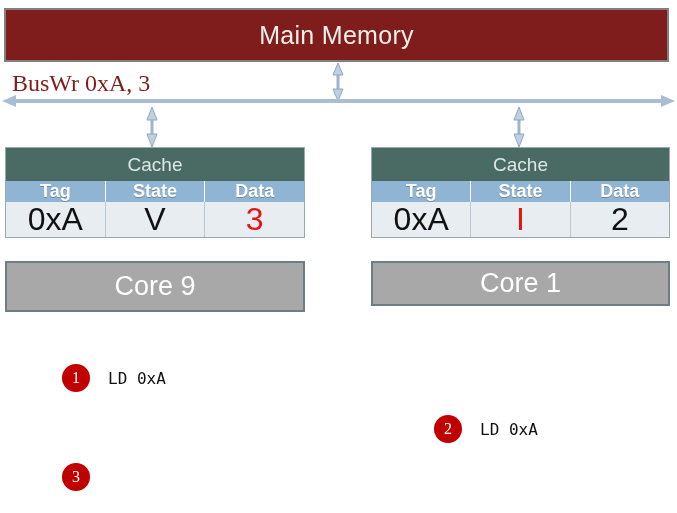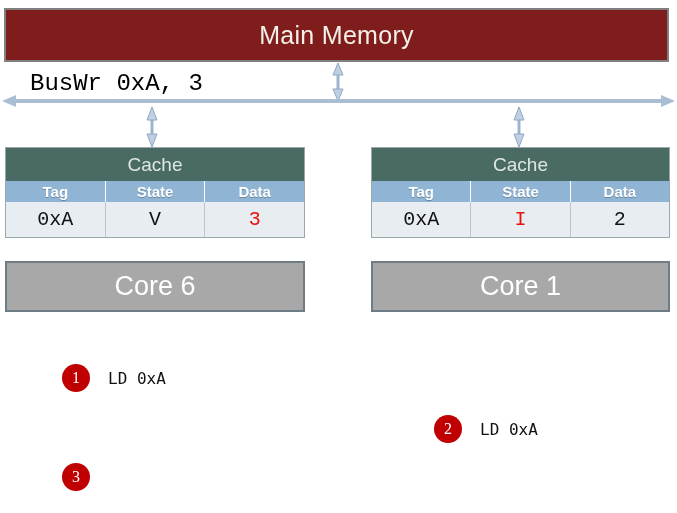--- a/index.html
+++ b/index.html
@@ -40,25 +40,25 @@
   
   #bus {
     position: absolute;
     left: 0px;
     top: 90px;
     width: 677px;
     height: 22px;
   }
   #bus-label {
     position: absolute;
-    left: 30px;
+    left: 12px;
     top: 70px;
-    font-family: Liberation Mono, monospace;
+    font-family: Liberation Serif, serif;
     font-size: 24px;
-    color: #000000;
+    color: #7f1d1d;
     white-space: nowrap;
     letter-spacing: 0px;
   }
 
   
   .vconn {
     position: absolute;
   }
 
   
@@ -82,42 +82,42 @@
     display: flex;
     height: 21px;
     background: #8FB4D4;
   }
   .cache-head .cell {
     flex: 1 1 0;
     display: flex;
     align-items: center;
     justify-content: center;
     color: #ffffff;
-    font-size: 15px;
+    font-size: 18px;
     font-weight: bold;
     border-right: 1px solid #ffffff;
     font-family: "Liberation Sans", sans-serif;
     text-shadow: 0 1px 0 rgba(0,0,0,0.25);
   }
   .cache-head .cell:last-child { border-right: none; text-align: right; }
 
   .cache-row {
     display: flex;
     height: 35px;
     background: #E8EDF2;
   }
   .cache-row .cell {
     flex: 1 1 0;
     display: flex;
     align-items: center;
     justify-content: center;
-    font-size: 20px;
+    font-size: 32px;
     color: #111111;
     border-right: 1px solid #B9C7D4;
-    font-family: Liberation Mono, monospace;
+    font-family: Liberation Sans, sans-serif;
   }
   .cache-row .cell:last-child { border-right: none; }
   .cache-row .cell.red { color: #E8130E; }
 
   
   .core-block {
     position: absolute;
     box-sizing: border-box;
     background: #A8A8A8;
     border: 2px solid #6E7C85;
@@ -213,24 +213,24 @@
     <div class="cell">Data</div>
   </div>
   <div class="cache-row">
     <div class="cell">0xA</div>
     <div class="cell red">I</div>
     <div class="cell">2</div>
   </div>
 </div>
 
 <div class="core-block" style="left:5px; top:261px; width:300px; height:51px;">
-  <span class="label">Core 6</span>
-</div>
-
-<div class="core-block" style="left:371px; top:261px; width:299px; height:51px;">
+  <span class="label">Core 9</span>
+</div>
+
+<div class="core-block" style="left:371px; top:261px; width:299px; height:45px;">
   <span class="label">Core 1</span>
 </div>
 
 <div class="step" style="left:62px; top:364px;">
   <div class="badge">1</div>
   <div class="text">LD 0xA</div>
 </div>
 
 <div class="step" style="left:434px; top:415px;">
   <div class="badge">2</div>

